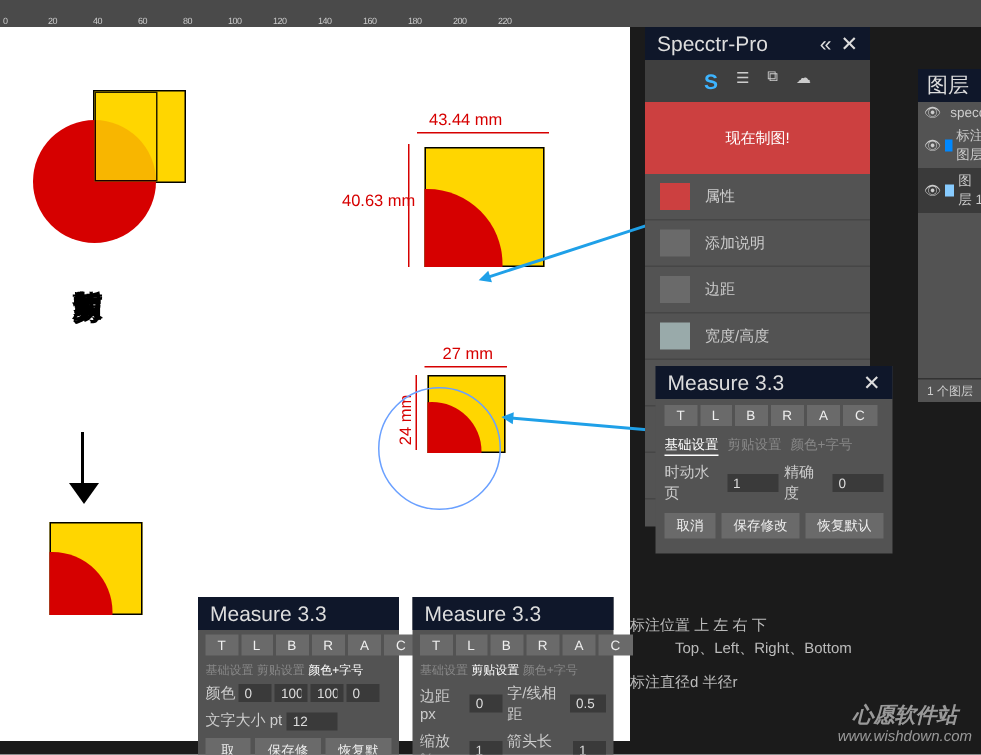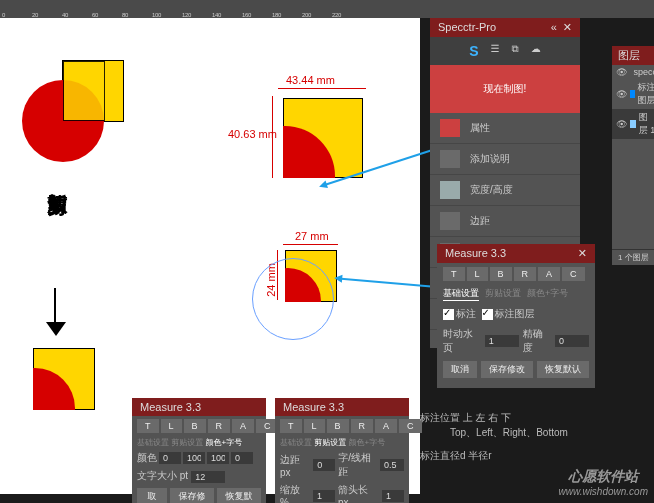--- a/index.html
+++ b/index.html
@@ -7,21 +7,21 @@
   .canvas{position:absolute;left:0;top:18px;width:420px;height:476px;background:#fff;}
   .ruler-h{position:absolute;left:0;top:0;width:654px;height:18px;background:#4a4a4a;font-size:6px;color:#ccc;display:flex;align-items:flex-end;padding-left:2px;letter-spacing:-0.3px;}
   .ruler-h span{display:inline-block;width:30px;}
   .ruler-v{position:absolute;left:0;top:18px;width:12px;height:476px;background:#4a4a4a;}
   
   .shape{position:absolute;}
   .sq-yellow{background:#ffd600;border:1px solid #000;}
   .circle-red{background:#d60000;border-radius:50%;}
   
   .panel{position:absolute;background:#535353;color:#ccc;font-size:10px;}
-  .panel-title{background:#7f1d1d;padding:3px 8px;font-size:11px;color:#ddd;display:flex;gap:6px;}
+  .panel-title{background:#0f172a;padding:3px 8px;font-size:14px;color:#ddd;display:flex;gap:6px;}
   .row{display:flex;align-items:center;padding:6px 10px;border-bottom:1px solid #464646;gap:10px;}
   .row .ic{width:20px;height:18px;background:#6a6a6a;display:inline-block;}
   .btn{background:#6a6a6a;color:#eee;border:none;padding:2px 8px;font-size:9px;}
   .inp{background:#3a3a3a;color:#ddd;border:none;padding:1px 4px;font-size:9px;width:34px;}
   .ck{width:11px;height:11px;background:#fff;display:inline-block;vertical-align:middle;margin-right:2px;position:relative;}
   .ck::after{content:"✓";position:absolute;left:0;top:-2px;font-size:10px;color:#000;}
   
   .dim{position:absolute;color:#d60000;font-size:11px;}
   .dim-line{position:absolute;background:#d60000;}
   .arrow-blue{position:absolute;height:2px;background:#1fa0e8;}
@@ -99,26 +99,26 @@
   <div style="background:#cc4040;color:#fff;text-align:center;padding:17px;font-size:10px;">现在制图!</div>
   <div class="row">
       <span class="ic" style="background:#cc4040;"></span>
       <span>属性</span>
     </div>
   <div class="row">
       <span class="ic"></span>
       <span>添加说明</span>
     </div>
   <div class="row">
+      <span class="ic"></span>
+      <span>边距</span>
+    </div>
+  <div class="row">
       <span class="ic" style="background:#9aa;"></span>
       <span>宽度/高度</span>
-    </div>
-  <div class="row">
-      <span class="ic"></span>
-      <span>边距</span>
     </div>
   <div class="row">
       <span class="ic"></span>
       <span>坐标</span>
     </div>
   <div class="row">
       <span class="ic"></span>
       <span>拓</span>
     </div>
   <div class="row">
@@ -160,24 +160,20 @@
     <button class="btn">B</button>
     <button class="btn">R</button>
     <button class="btn">A</button>
     <button class="btn">C</button>
   </div>
   <div style="padding:2px 6px;display:flex;gap:6px;font-size:9px;">
       <span style="color:#fff;border-bottom:1px solid #fff;">基础设置</span>
       <span style="color:#888;">剪贴设置</span>
       <span style="color:#888;">颜色+字号</span>
     </div>
-  <div style="padding:4px 6px;">
-    <span class="ck"></span><span>标注</span>
-    &nbsp;<span class="ck"></span><span>标注图层</span>
-  </div>
   <div style="padding:2px 6px;display:flex;gap:4px;align-items:center;">
     <span>时动水页</span>
       <input class="inp" value="1" style="">
     <span>精确度</span>
       <input class="inp" value="0" style="">
   </div>
   <div style="padding:4px 6px;display:flex;gap:4px;">
     <button class="btn">取消</button>
     <button class="btn">保存修改</button>
     <button class="btn">恢复默认</button>

